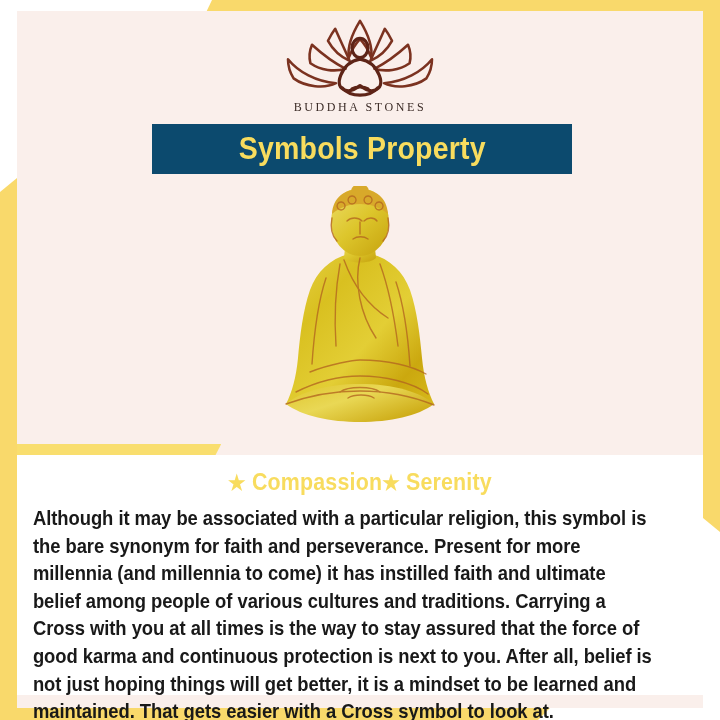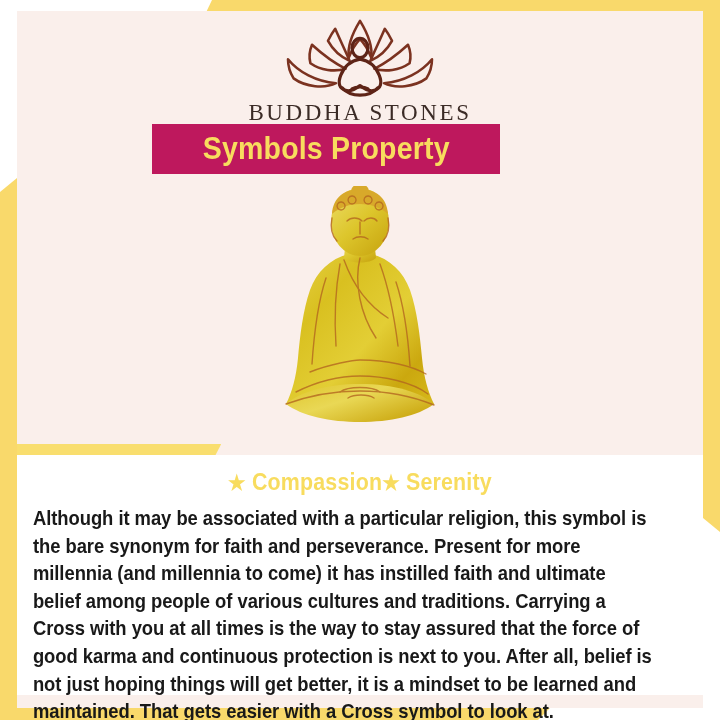--- a/index.html
+++ b/index.html
@@ -82,34 +82,34 @@
   }
   .brand-mark {
     width: 176px;
     height: 84px;
     display: block;
     margin: 0 auto;
   }
   .brand-name {
     margin-top: 2px;
     font-family: "Liberation Serif", serif;
-    font-size: 23px;
+    font-size: 12px;
     letter-spacing: 2.6px;
     color: #3b2b26;
     font-weight: 400;
   }
 
   
   .title-banner {
     position: absolute;
     left: 152px;
     top: 124px;
-    width: 348px;
+    width: 420px;
     height: 50px;
-    background: #be185d;
+    background: #0c4a6e;
     z-index: 4;
     display: flex;
     align-items: center;
     justify-content: center;
   }
   .title-text {
     font-family: "Liberation Sans Narrow", "Liberation Sans", sans-serif;
     font-weight: bold;
     font-size: 31px;
     color: #F8DC5E;

